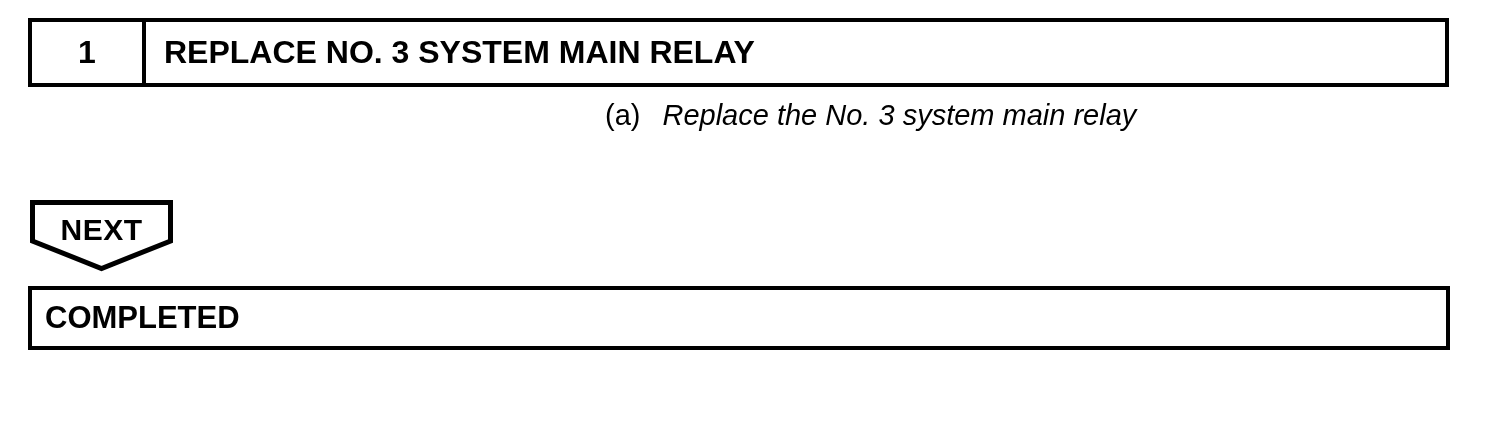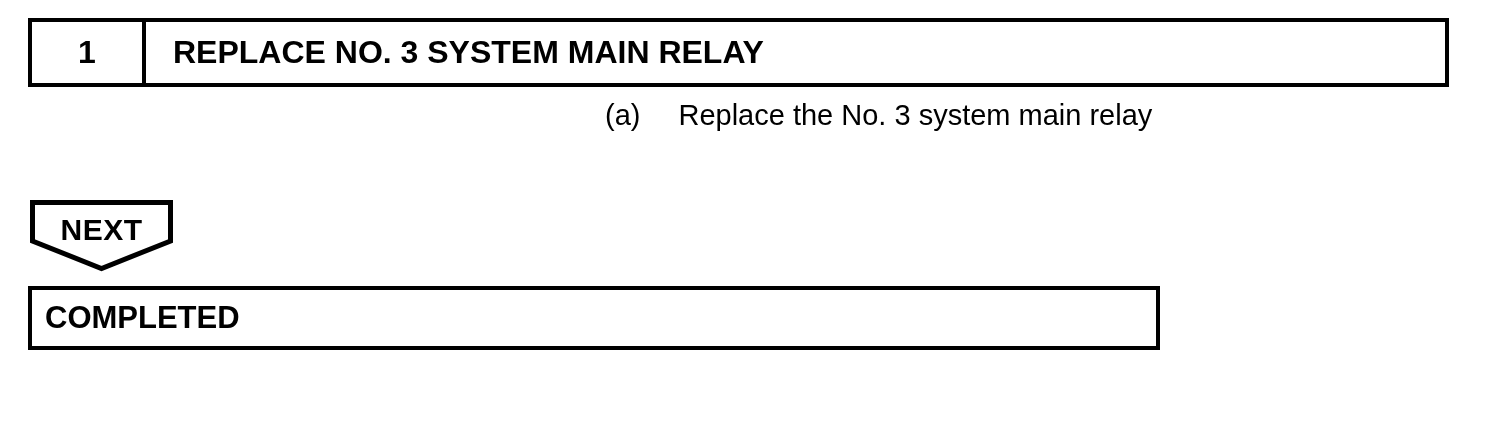--- a/index.html
+++ b/index.html
@@ -33,36 +33,37 @@
     display: flex;
     align-items: center;
     justify-content: center;
     font-weight: bold;
     font-size: 32px;
   }
   .title-cell {
     flex: 1;
     display: flex;
     align-items: center;
-    padding-left: 27px;
+    padding-left: 18px;
     font-weight: bold;
     font-size: 32px;
     white-space: nowrap;
     border-radius: 23px;
   }
   .instruction {
     position: absolute;
     left: 605px;
     top: 99px;
     font-size: 29px;
     display: flex;
     white-space: nowrap;
   }
   .instruction .instr-text {
-    margin-left: 38px;
+    margin-left: 22px;
+    font-style: italic;
   }
   .next-button {
     position: absolute;
     left: 28px;
     top: 198px;
     width: 147px;
     height: 76px;
     cursor: pointer;
   }
   .next-button svg {
@@ -83,21 +84,21 @@
     align-items: center;
     justify-content: center;
     font-weight: bold;
     font-size: 30px;
     letter-spacing: 0.5px;
   }
   .completed-box {
     position: absolute;
     left: 28px;
     top: 286px;
-    width: 1132px;
+    width: 1422px;
     height: 64px;
     border: 4px solid #000000;
     box-sizing: border-box;
     display: flex;
     align-items: center;
     padding-left: 13px;
     font-weight: bold;
     font-size: 31px;
     background: #ffffff;
     cursor: pointer;

